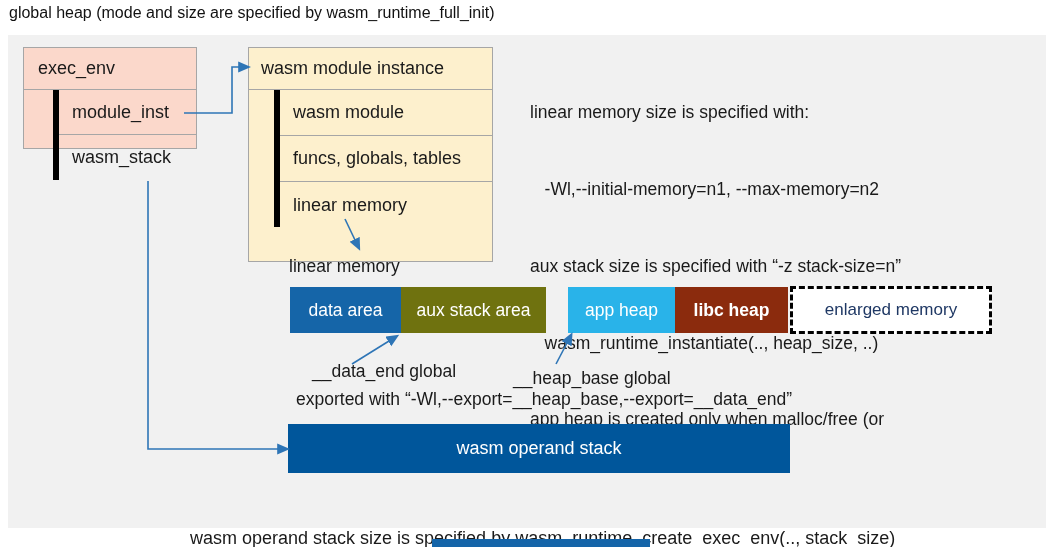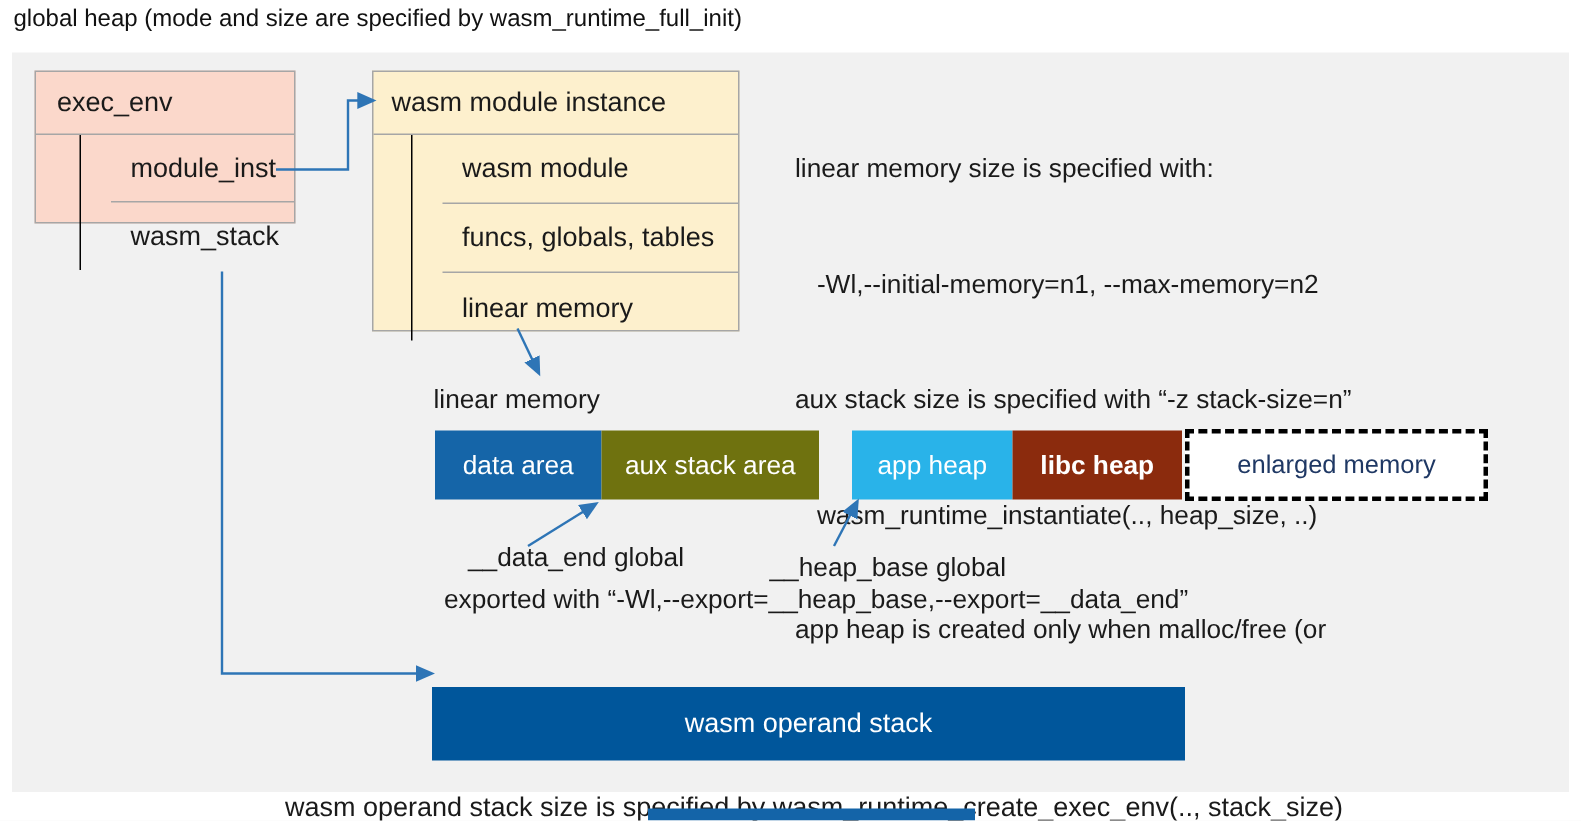--- a/index.html
+++ b/index.html
@@ -4,30 +4,30 @@
 <style>
   * { margin:0; padding:0; box-sizing:border-box; }
   body { font-family:"Liberation Sans", sans-serif; background:#ffffff; }
   .canvas { position:relative; width:1054px; height:547px; background:#ffffff; overflow:hidden; color:#1a1a1a; }
   .panel { position:absolute; left:8px; top:35px; width:1038px; height:493px; background:#f1f1f1; }
   .title { position:absolute; left:9px; top:4px; font-size:16px; color:#111; white-space:nowrap; }
 
   
   .structbox { position:absolute; border:1px solid #a6a6a6; }
   .structbox .hdr { font-size:18px; padding-left:14px; display:flex; align-items:center; border-bottom:1px solid #a6a6a6; }
-  .rows { border-left:1px solid #000000;padding-left:20px; }
+  .rows { border-left:6px solid #000000; }
   .rows .row { font-size:18px; padding-left:13px; display:flex; align-items:center; border-bottom:1px solid #a6a6a6; }
   .rows .row:last-child { border-bottom:none; }
 
   .exec-box { left:23px; top:47px; width:174px; height:102px; }
   .exec-box .hdr { height:42px; }
   .exec-box .rows { margin-left:29px; height:90px; }
   .exec-box .row { height:45px; }
 
-  .mi-box { left:248px; top:47px; width:245px; height:174px; }
+  .mi-box { left:248px; top:47px; width:245px; height:215px; }
   .mi-box .hdr { height:42px; padding-left:12px; }
   .mi-box .rows { margin-left:25px; height:137px; }
   .mi-box .row { height:46px; }
 
   
   .notes-right { position:absolute; left:530px; top:49px; font-size:17.5px; line-height:25.6px; white-space:pre; }
 
   
   .lm-label { position:absolute; left:289px; top:256px; font-size:17.5px; }
   .seg { position:absolute; top:287px; height:46px; display:flex; align-items:center; justify-content:center; color:#fff; font-size:17.5px; white-space:nowrap; }
@@ -38,21 +38,21 @@
   .seg-enlarged { position:absolute; left:790px; top:286px; width:202px; height:48px; background:#ffffff; border:3px dashed #000;
                   display:flex; align-items:center; justify-content:center; font-size:17px; }
 
   .global-note { position:absolute; font-size:17.5px; white-space:nowrap; }
   .note-dataend { left:312px; top:361px; }
   .note-heapbase { left:513px; top:368px; }
   .note-exported { left:296px; top:389px; }
 
   
   .op-bar { position:absolute; left:288px; top:424px; width:502px; height:49px; display:flex; align-items:center; justify-content:center;
-            color:#fff; font-size:18px;margin-top:34px; }
+            color:#fff; font-size:18px; }
   .bottom-notes { position:absolute; left:190px; top:477px; font-size:18px; line-height:24.5px; white-space:pre; }
 
   .accent-strip { position:absolute; left:432px; top:539px; width:218px; height:8px; }
 
   svg.overlay { position:absolute; left:0; top:0; pointer-events:none; }
 </style>
 </head>
 <body>
 
 <div class="canvas">

